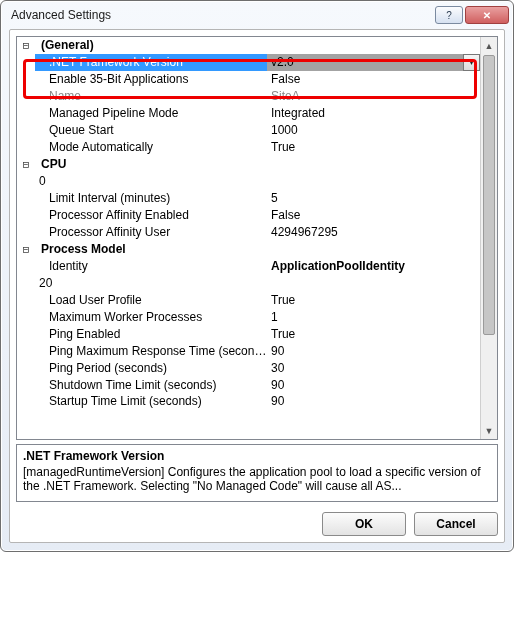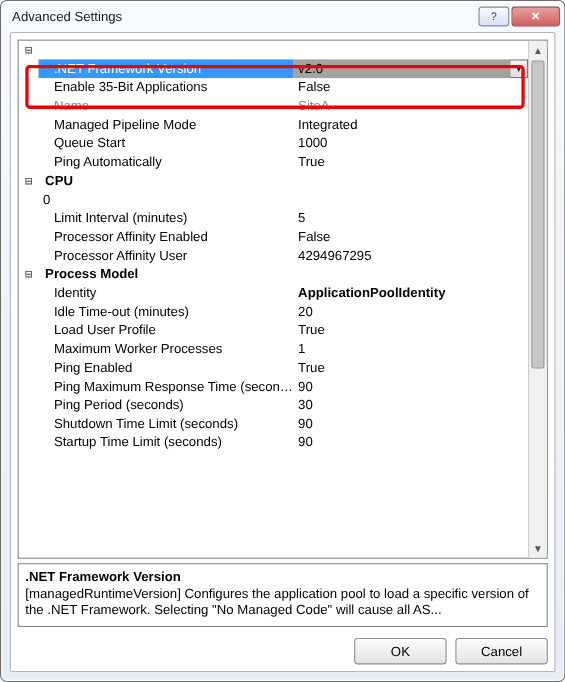--- a/index.html
+++ b/index.html
@@ -7,21 +7,21 @@
   body {
     font-family: "Segoe UI", Tahoma, sans-serif;
     font-size: 12px;
     background: #fff;
     width: 514px;
     height: 620px;
     overflow: hidden;
   }
   .window {
     width: 514px;
-    height: 620px;
+    height: 552px;
     border: 1px solid #6e6e6e;
     border-radius: 6px;
     background: linear-gradient(#f6f9fd, #e6ecf5);
     display: flex;
     flex-direction: column;
     box-shadow: inset 0 0 0 1px #fff;
   }
   .titlebar {
     height: 28px;
     display: flex;
@@ -173,21 +173,21 @@
     gap:8px;
     padding-top:10px;
   }
   .btn {
     min-width:84px;
     height:24px;
     border:1px solid #8a8a8a;
     border-radius:3px;
     background:linear-gradient(#fcfcfc,#e3e3e3);
     font-size:12px;
-    display:flex;align-items:center;justify-content:center;
+    display:flex;align-items:center;justify-content:center;font-weight:bold;
   }
   .cut { position:relative; overflow:hidden; }
 </style>
 </head>
 <body>
 
 <div class="window">
   <div class="titlebar">
     <span class="title">Advanced Settings</span>
     <div class="tb-btn">
@@ -198,20 +198,21 @@
       </div>
   </div>
 
   <div class="client">
 
     <div class="grid-wrap">
       <div class="grid cut">
 
         <div class="row cat">
           <span class="gutter">⊟</span>
+          <span class="name">(General)</span>
           <span class="val"></span>
         </div>
 
         <div class="row prop selected">
           <span class="gutter"></span>
           <span class="name">.NET Framework Version</span>
           <span class="val">v2.0</span>
           <span class="dd-btn" style="position:static;flex-shrink:0;">
               <span>▾</span>
             </span>
@@ -236,21 +237,21 @@
         </div>
 
         <div class="row prop">
           <span class="gutter"></span>
           <span class="name">Queue Start</span>
           <span class="val">1000</span>
         </div>
 
         <div class="row prop">
           <span class="gutter"></span>
-          <span class="name">Ping Automatically</span>
+          <span class="name">Mode Automatically</span>
           <span class="val">True</span>
         </div>
 
         <div class="row cat">
           <span class="gutter">⊟</span>
           <span class="name">CPU</span>
           <span class="val"></span>
         </div>
 
         <div class="row prop">
@@ -284,21 +285,20 @@
         </div>
 
         <div class="row prop bold">
           <span class="gutter"></span>
           <span class="name">Identity</span>
           <span class="val">ApplicationPoolIdentity</span>
         </div>
 
         <div class="row prop">
           <span class="gutter"></span>
-          <span class="name">Idle Time-out (minutes)</span>
           <span class="val">20</span>
         </div>
 
         <div class="row prop">
           <span class="gutter"></span>
           <span class="name">Load User Profile</span>
           <span class="val">True</span>
         </div>
 
         <div class="row prop">

